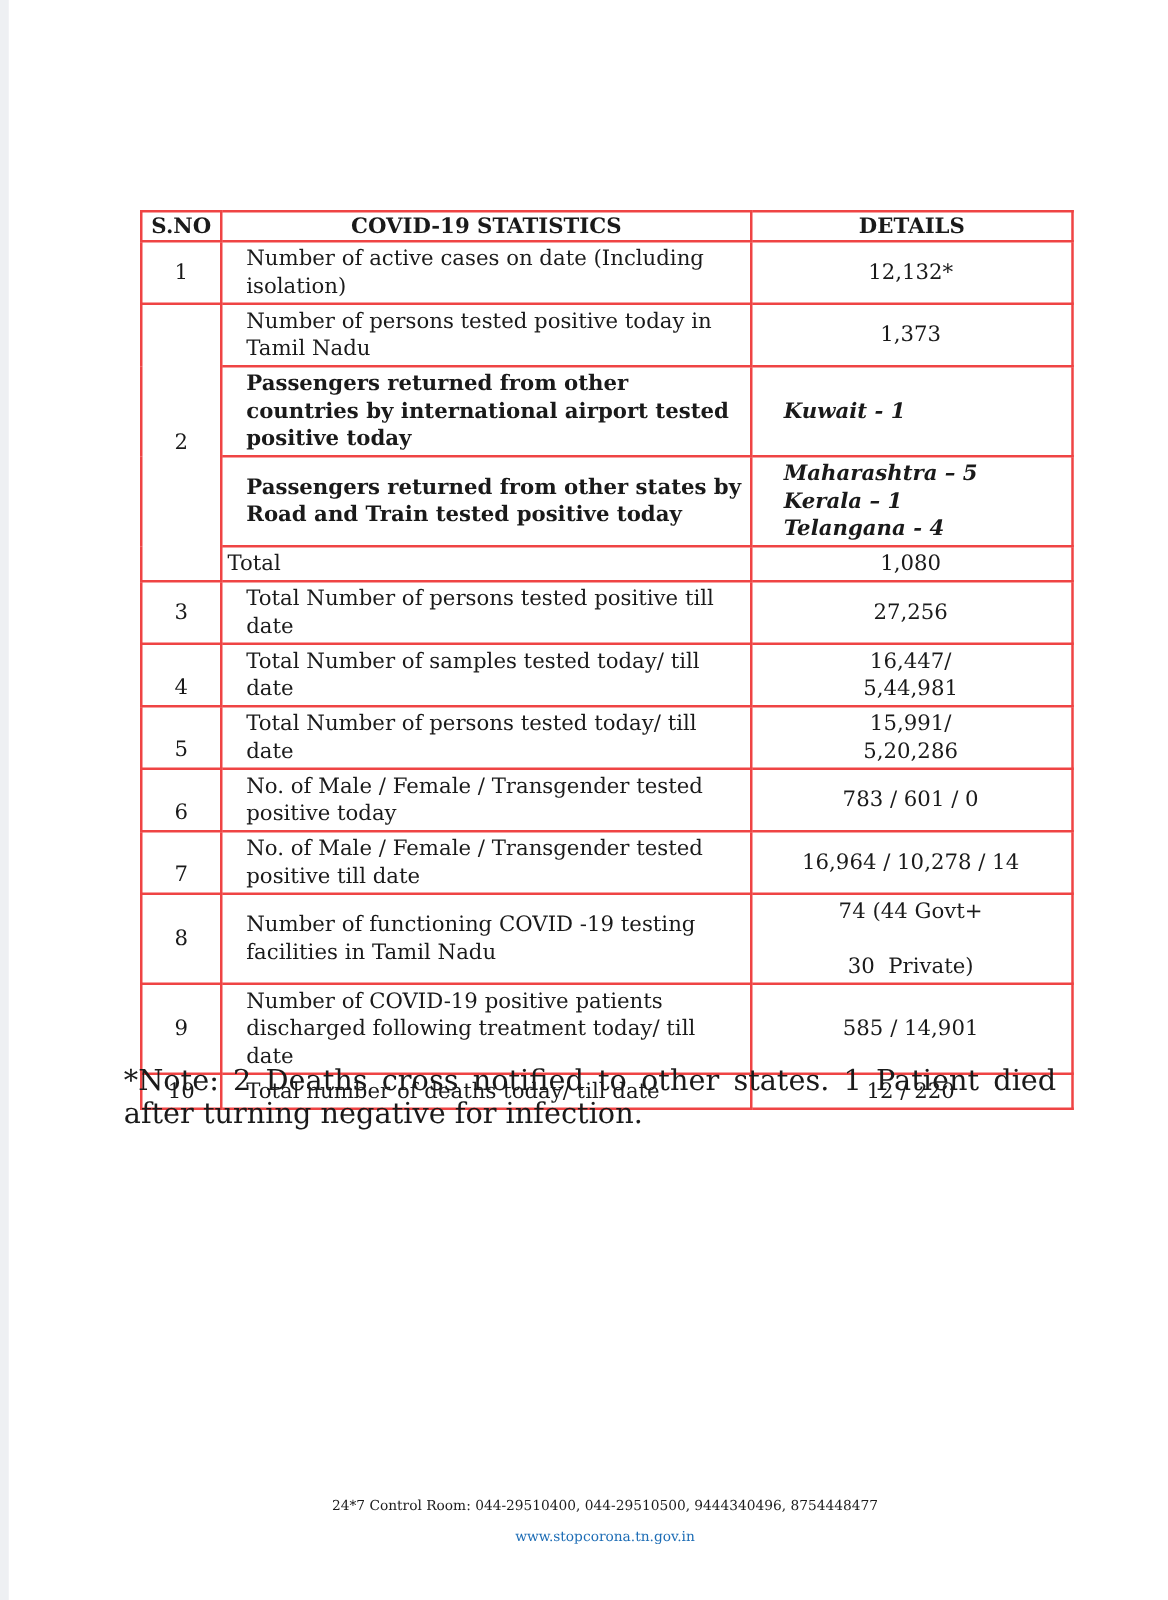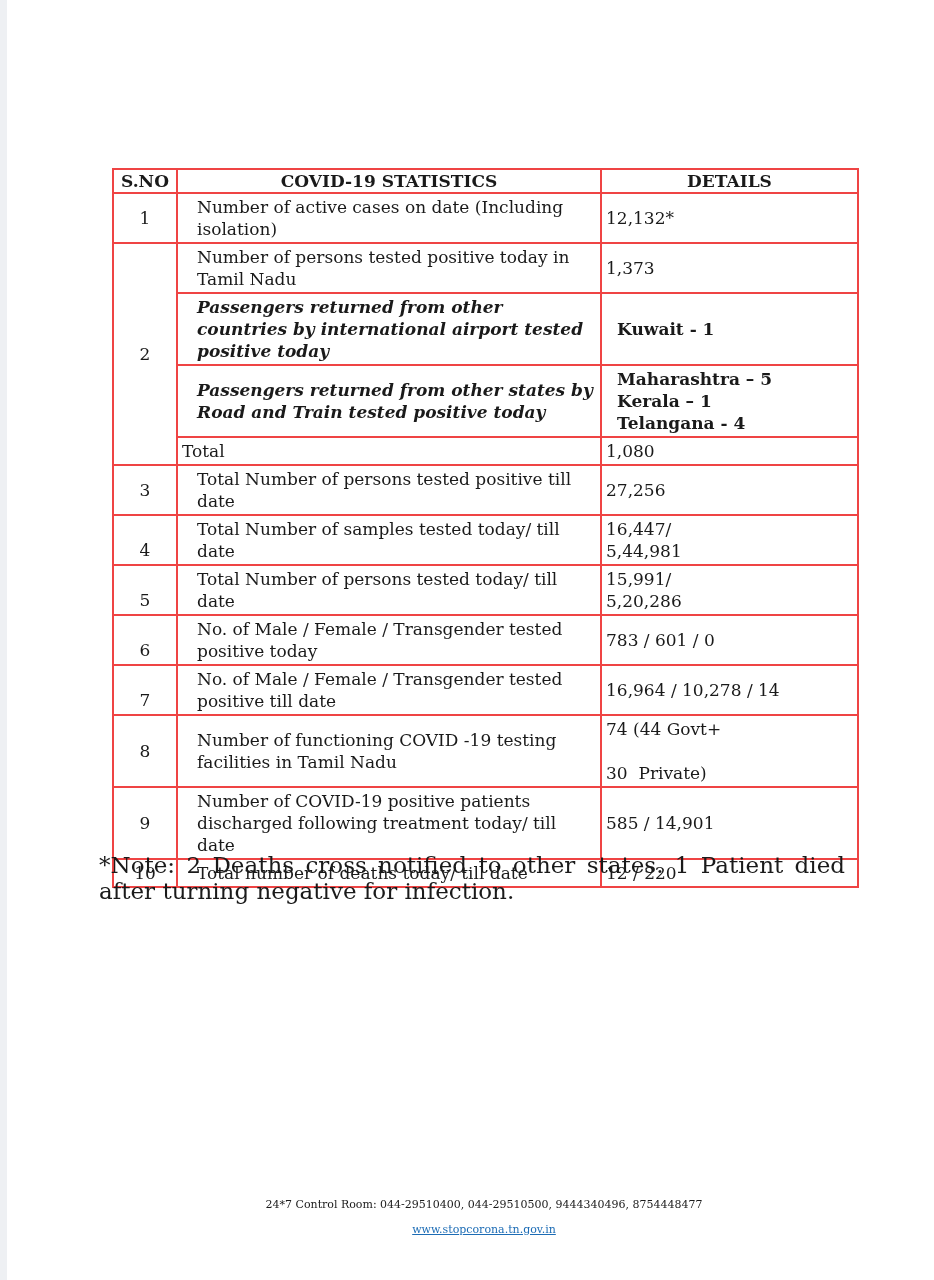--- a/index.html
+++ b/index.html
@@ -15,39 +15,39 @@
     border-collapse:collapse;table-layout:fixed;
     font-size:17px;line-height:22px;color:#1a1a1a;
   }
   table.stats td,table.stats th{
     border:2px solid #ef4444;overflow:hidden;
   }
   th{font-weight:bold;text-align:center;padding:0 2px;height:22px;font-size:17px;}
   td.sno{text-align:center;vertical-align:middle;padding:0 2px;}
   td.sno.vbottom{vertical-align:bottom;padding-bottom:3px;}
   td.label{text-align:left;vertical-align:middle;padding:2px 6px 2px 19px;}
-  td.label.bold{font-weight:bold;font-style:italic;}
+  td.label.bold{font-weight:bold;}
   td.label.center{text-align:left;padding:0 4px;}
-  td.value{text-align:left;vertical-align:middle;padding:2px 6px 2px 4px;}
+  td.value{text-align:center;vertical-align:middle;padding:2px 6px 2px 4px;}
   td.value.bold{font-weight:bold;}
-  td.value.left{text-align:left;padding-left:15px;}
+  td.value.left{text-align:left;padding-left:25px;font-style:italic;}
   .pre{white-space:pre-wrap;}
   tr.h22{height:22px;} tr.h23{height:23px;margin-left:16px;} tr.h44{height:44px;}
   tr.h46{height:46px;} tr.h47{height:47px;} tr.h66{height:66px;}
   tr.h67{height:67px;} tr.h71{height:71px;}
   .note{
     position:absolute;left:99px;top:852px;width:746px;
     font-size:23px;line-height:26px;text-align:justify;
   }
   .footer{
     position:absolute;left:94px;top:1192px;width:780px;
     font-size:11px;line-height:25px;text-align:center;
   }
   .footer a{
-    color:#1c6cb5;text-decoration:underline;cursor:pointer;margin-top:35px;
+    color:#1c6cb5;cursor:pointer;margin-top:35px;
   }
 </style>
 </head>
 <body>
 
 <div class="page-edge"></div>
 
 <table class="stats">
   <colgroup>
     <col style="width:64px">

